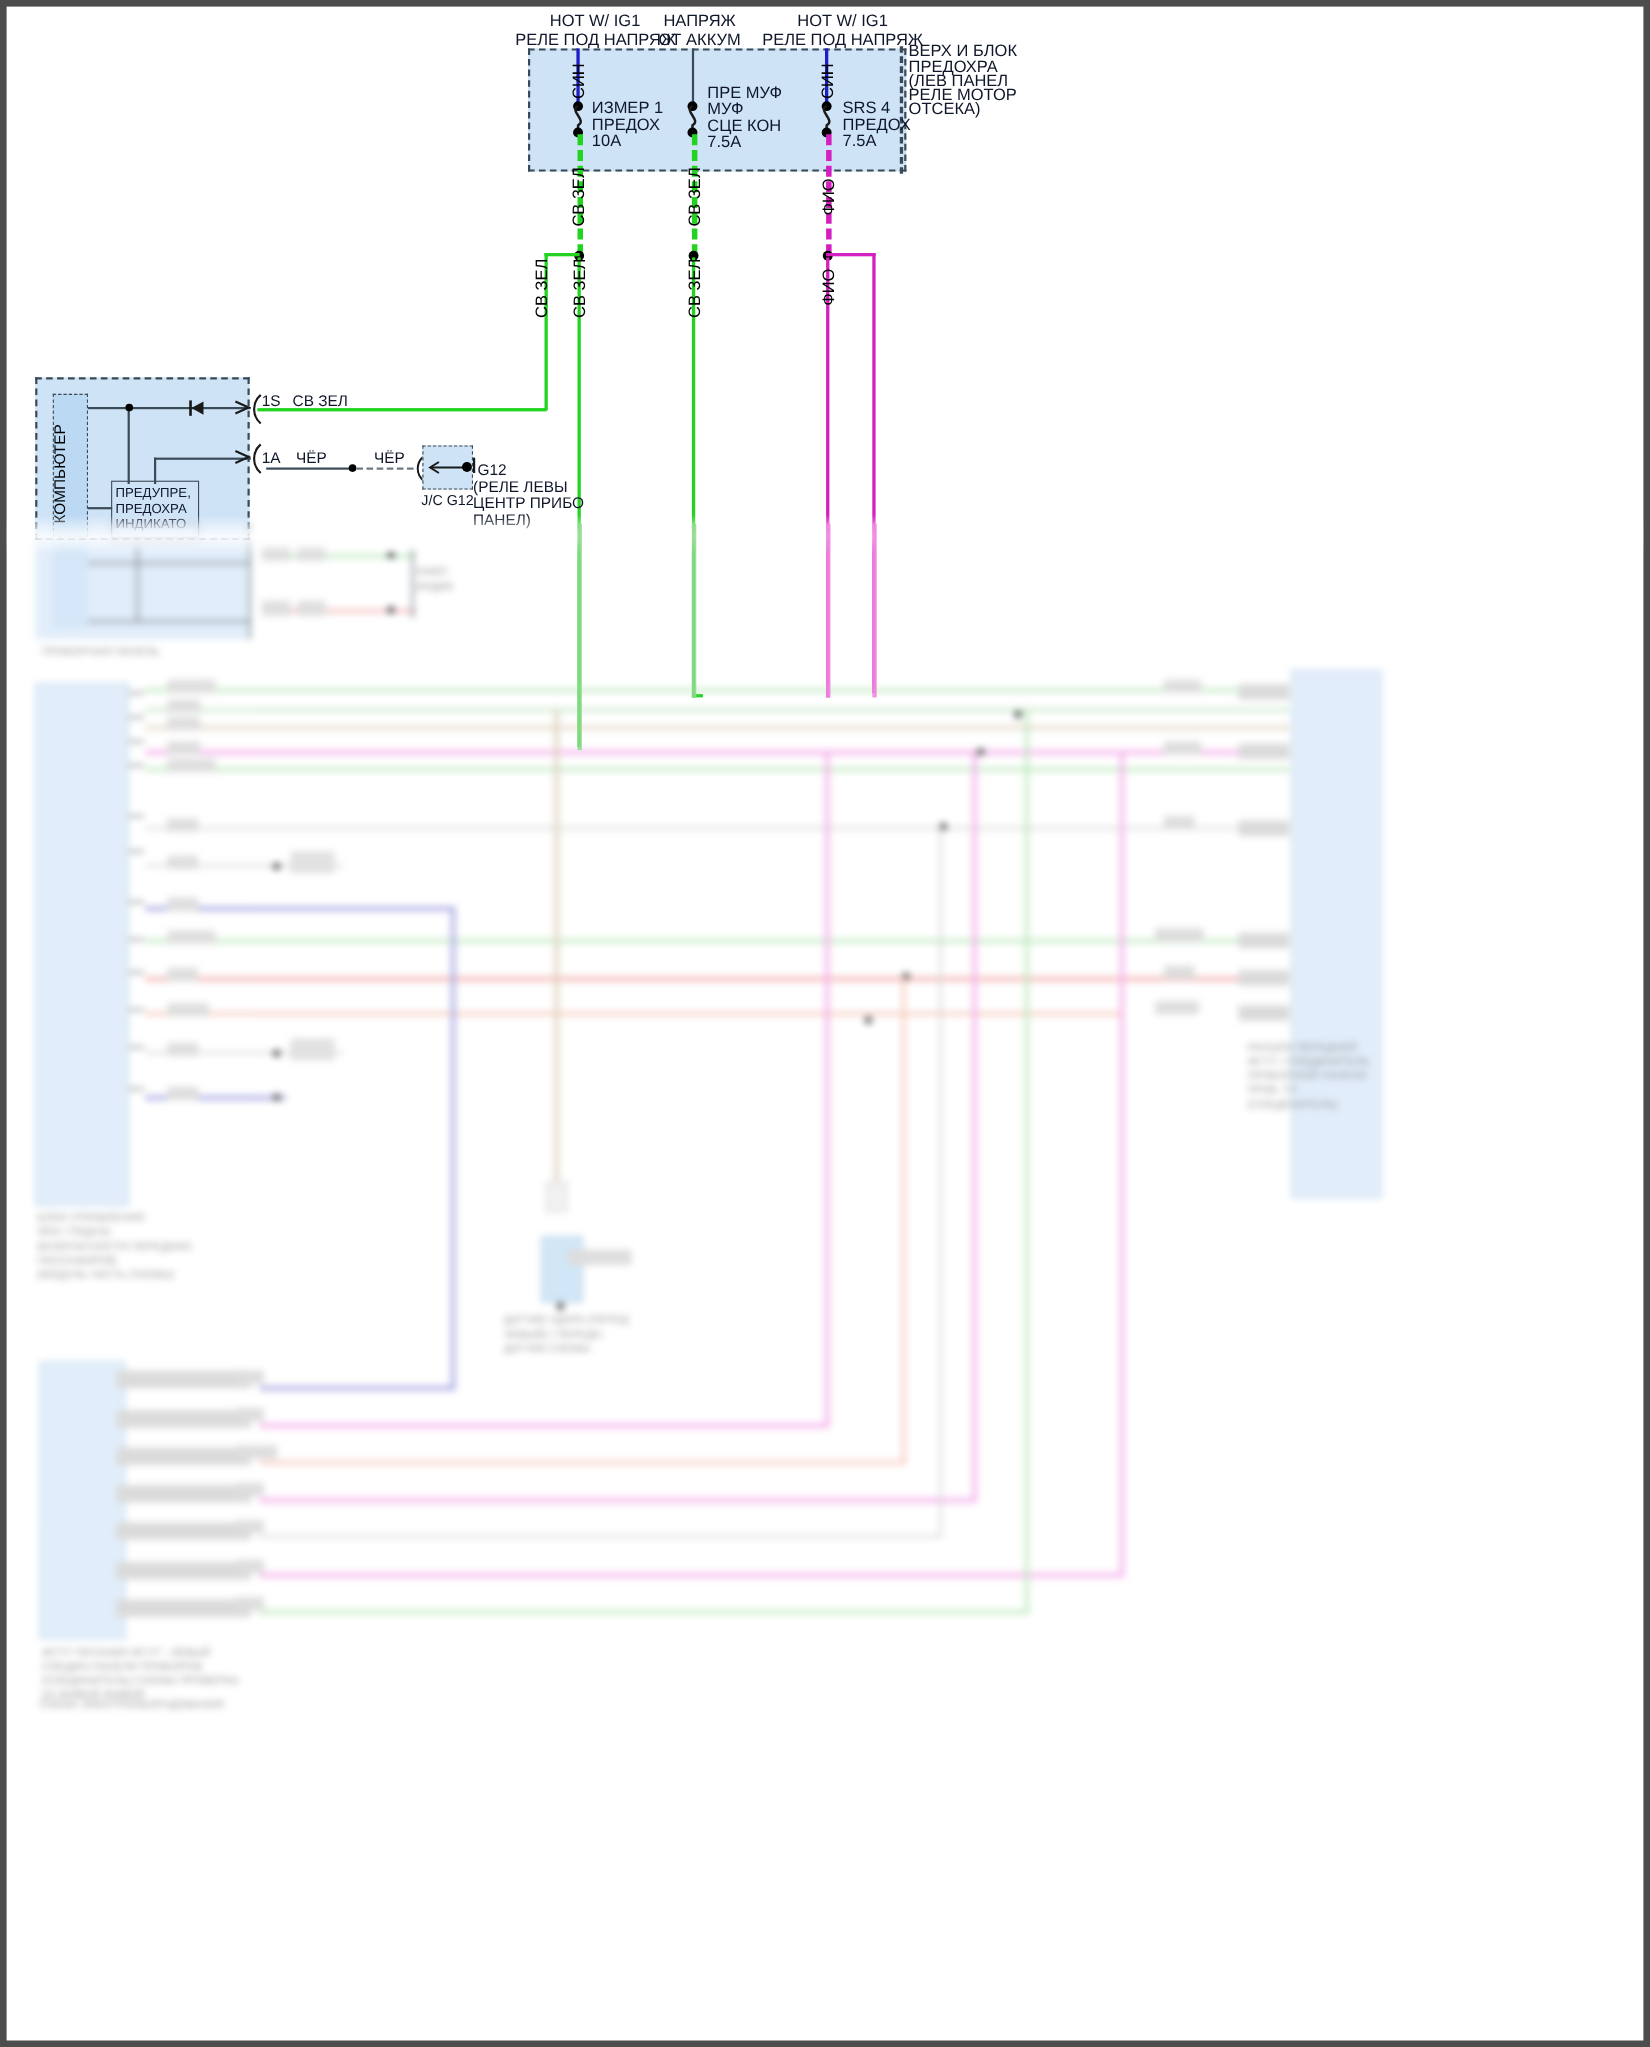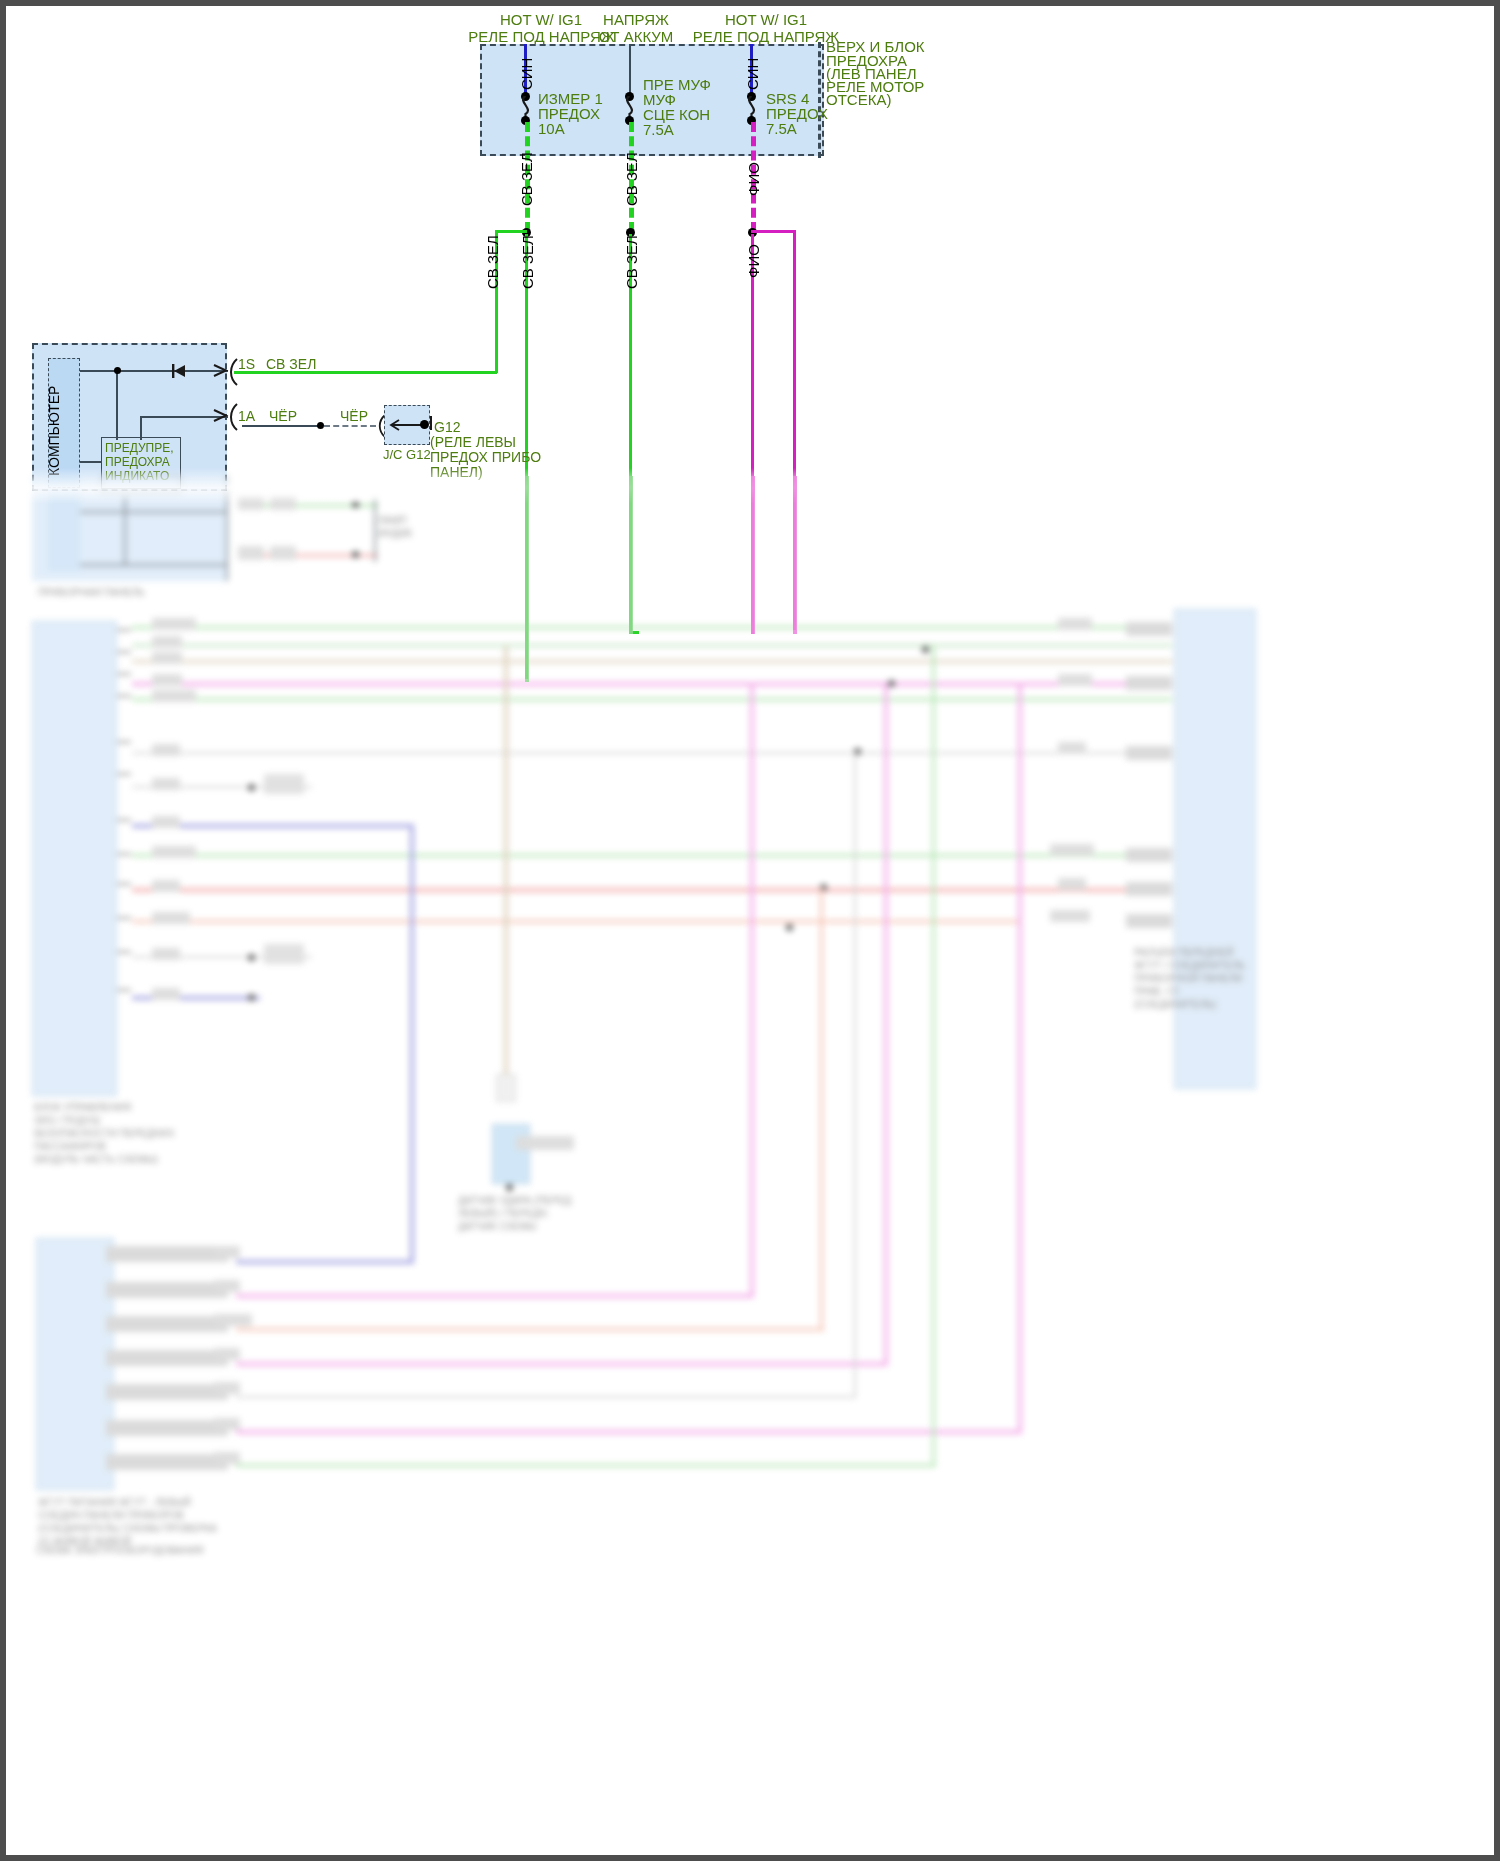--- a/index.html
+++ b/index.html
@@ -4,21 +4,21 @@
 <style>
   html,body{margin:0;padding:0;background:#ffffff;}
   body{font-family:"Liberation Sans","DejaVu Sans",sans-serif;}
   #page{position:relative;width:1500px;height:1861px;background:#fff;overflow:hidden;
         border-left:6px solid #4d4d4d;border-right:6px solid #4d4d4d;
         border-top:6px solid #4d4d4d;border-bottom:6px solid #4d4d4d;
         box-sizing:border-box;}
   #canvas{position:absolute;left:0;top:0;width:1488px;height:1849px;}
 
   .abs{position:absolute;}
-  .txt{font-size:15px;line-height:17px;color:#4d7c0f;white-space:pre;letter-spacing:0px;}
+  .txt{font-size:15px;line-height:17px;color:#0f172a;white-space:pre;letter-spacing:0px;}
   .txt-c{text-align:center;}
   .vtxt{font-size:15px;color:#000;white-space:nowrap;
         transform-origin:0 0;transform:rotate(-90deg);}
 
   
   .bluebox{background:#cfe3f7;border:2px dashed #3b4a57;box-sizing:border-box;}
   .bluebox-solid{background:#cfe3f7;border:1.5px solid #3b4a57;box-sizing:border-box;}
   .bluefill{background:#cfe3f7;box-sizing:border-box;}
   .bluefill2{background:#bcd9f4;box-sizing:border-box;}
 
@@ -179,21 +179,21 @@
     <div class="abs" style="left:378px;top:399px;width:46px;height:40px;background:#cfe3f7;border:1.5px dashed #3b4a57;box-sizing:border-box;"></div>
     <svg class="abs" style="left:381px;top:412px;" width="40" height="14">
       <line x1="4" y1="7" x2="38" y2="7" stroke="#1a1a1a" stroke-width="1.8"></line>
       <polyline points="12,2 4,7 12,12" fill="none" stroke="#1a1a1a" stroke-width="1.8"></polyline>
     </svg>
     <div class="dot" style="left:414px;top:414px;"></div>
     <div class="abs" style="left:424px;top:410px;width:2px;height:14px;background:#1a1a1a;"></div>
     <div class="abs txt" style="left:377px;top:440px;font-size:13px;">J/C G12</div>
     <div class="abs txt" style="left:428px;top:413px;font-size:14px;">G12</div>
     <div class="abs txt" style="left:424px;top:428px;font-size:14px;">(РЕЛЕ ЛЕВЫ</div>
-    <div class="abs txt" style="left:424px;top:443px;font-size:14px;">ПРЕДОХ ПРИБО</div>
+    <div class="abs txt" style="left:424px;top:443px;font-size:14px;">ЦЕНТР ПРИБО</div>
     <div class="abs txt" style="left:424px;top:458px;font-size:14px;">ПАНЕЛ)</div>
 
     <div class="blurzone" style="left:0;top:470px;width:1488px;height:1379px;">
 
       <div class="abs bluefill" style="left:26px;top:0px;width:195px;height:105px;"></div>
       <div class="abs bluefill2" style="left:42px;top:0px;width:32px;height:95px;"></div>
       <div class="abs bluebox-solid" style="left:95px;top:0px;width:80px;height:16px;"></div>
       <div class="abs" style="left:74px;top:35px;width:148px;height:2px;background:#3b4a57;"></div>
       <div class="abs" style="left:118px;top:20px;width:2px;height:70px;background:#3b4a57;"></div>
       <div class="abs" style="left:74px;top:88px;width:148px;height:2px;background:#3b4a57;"></div>

